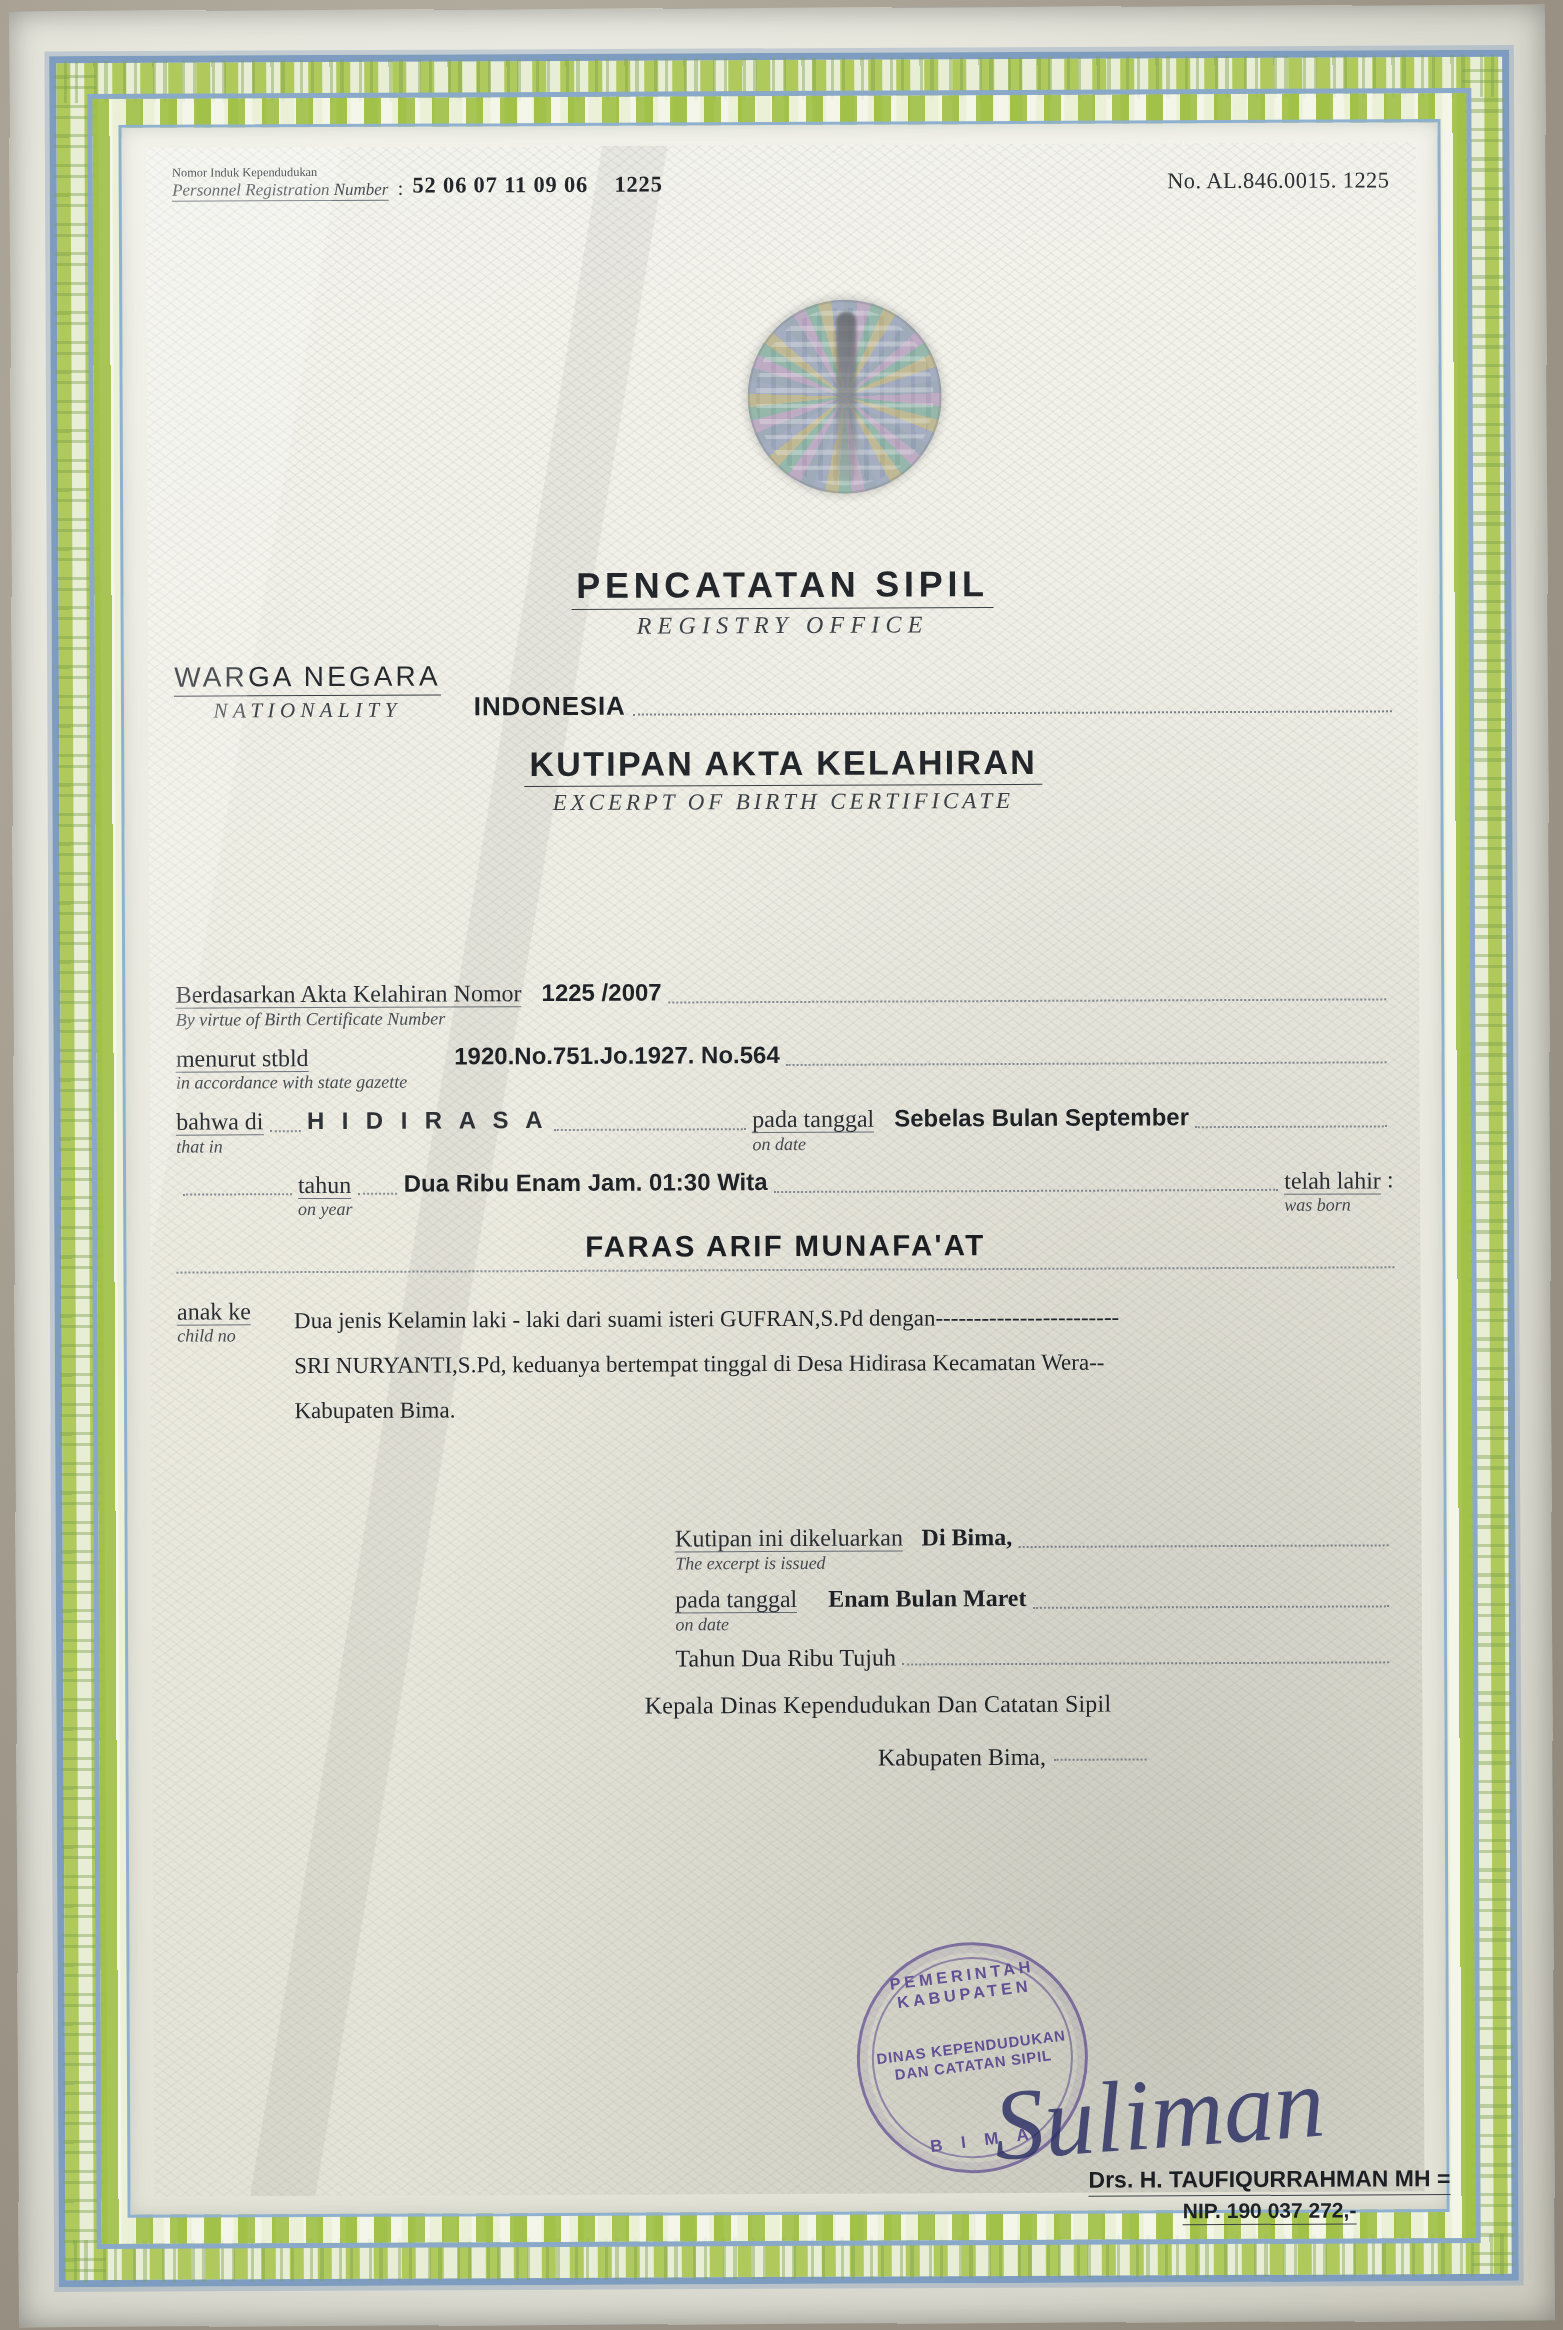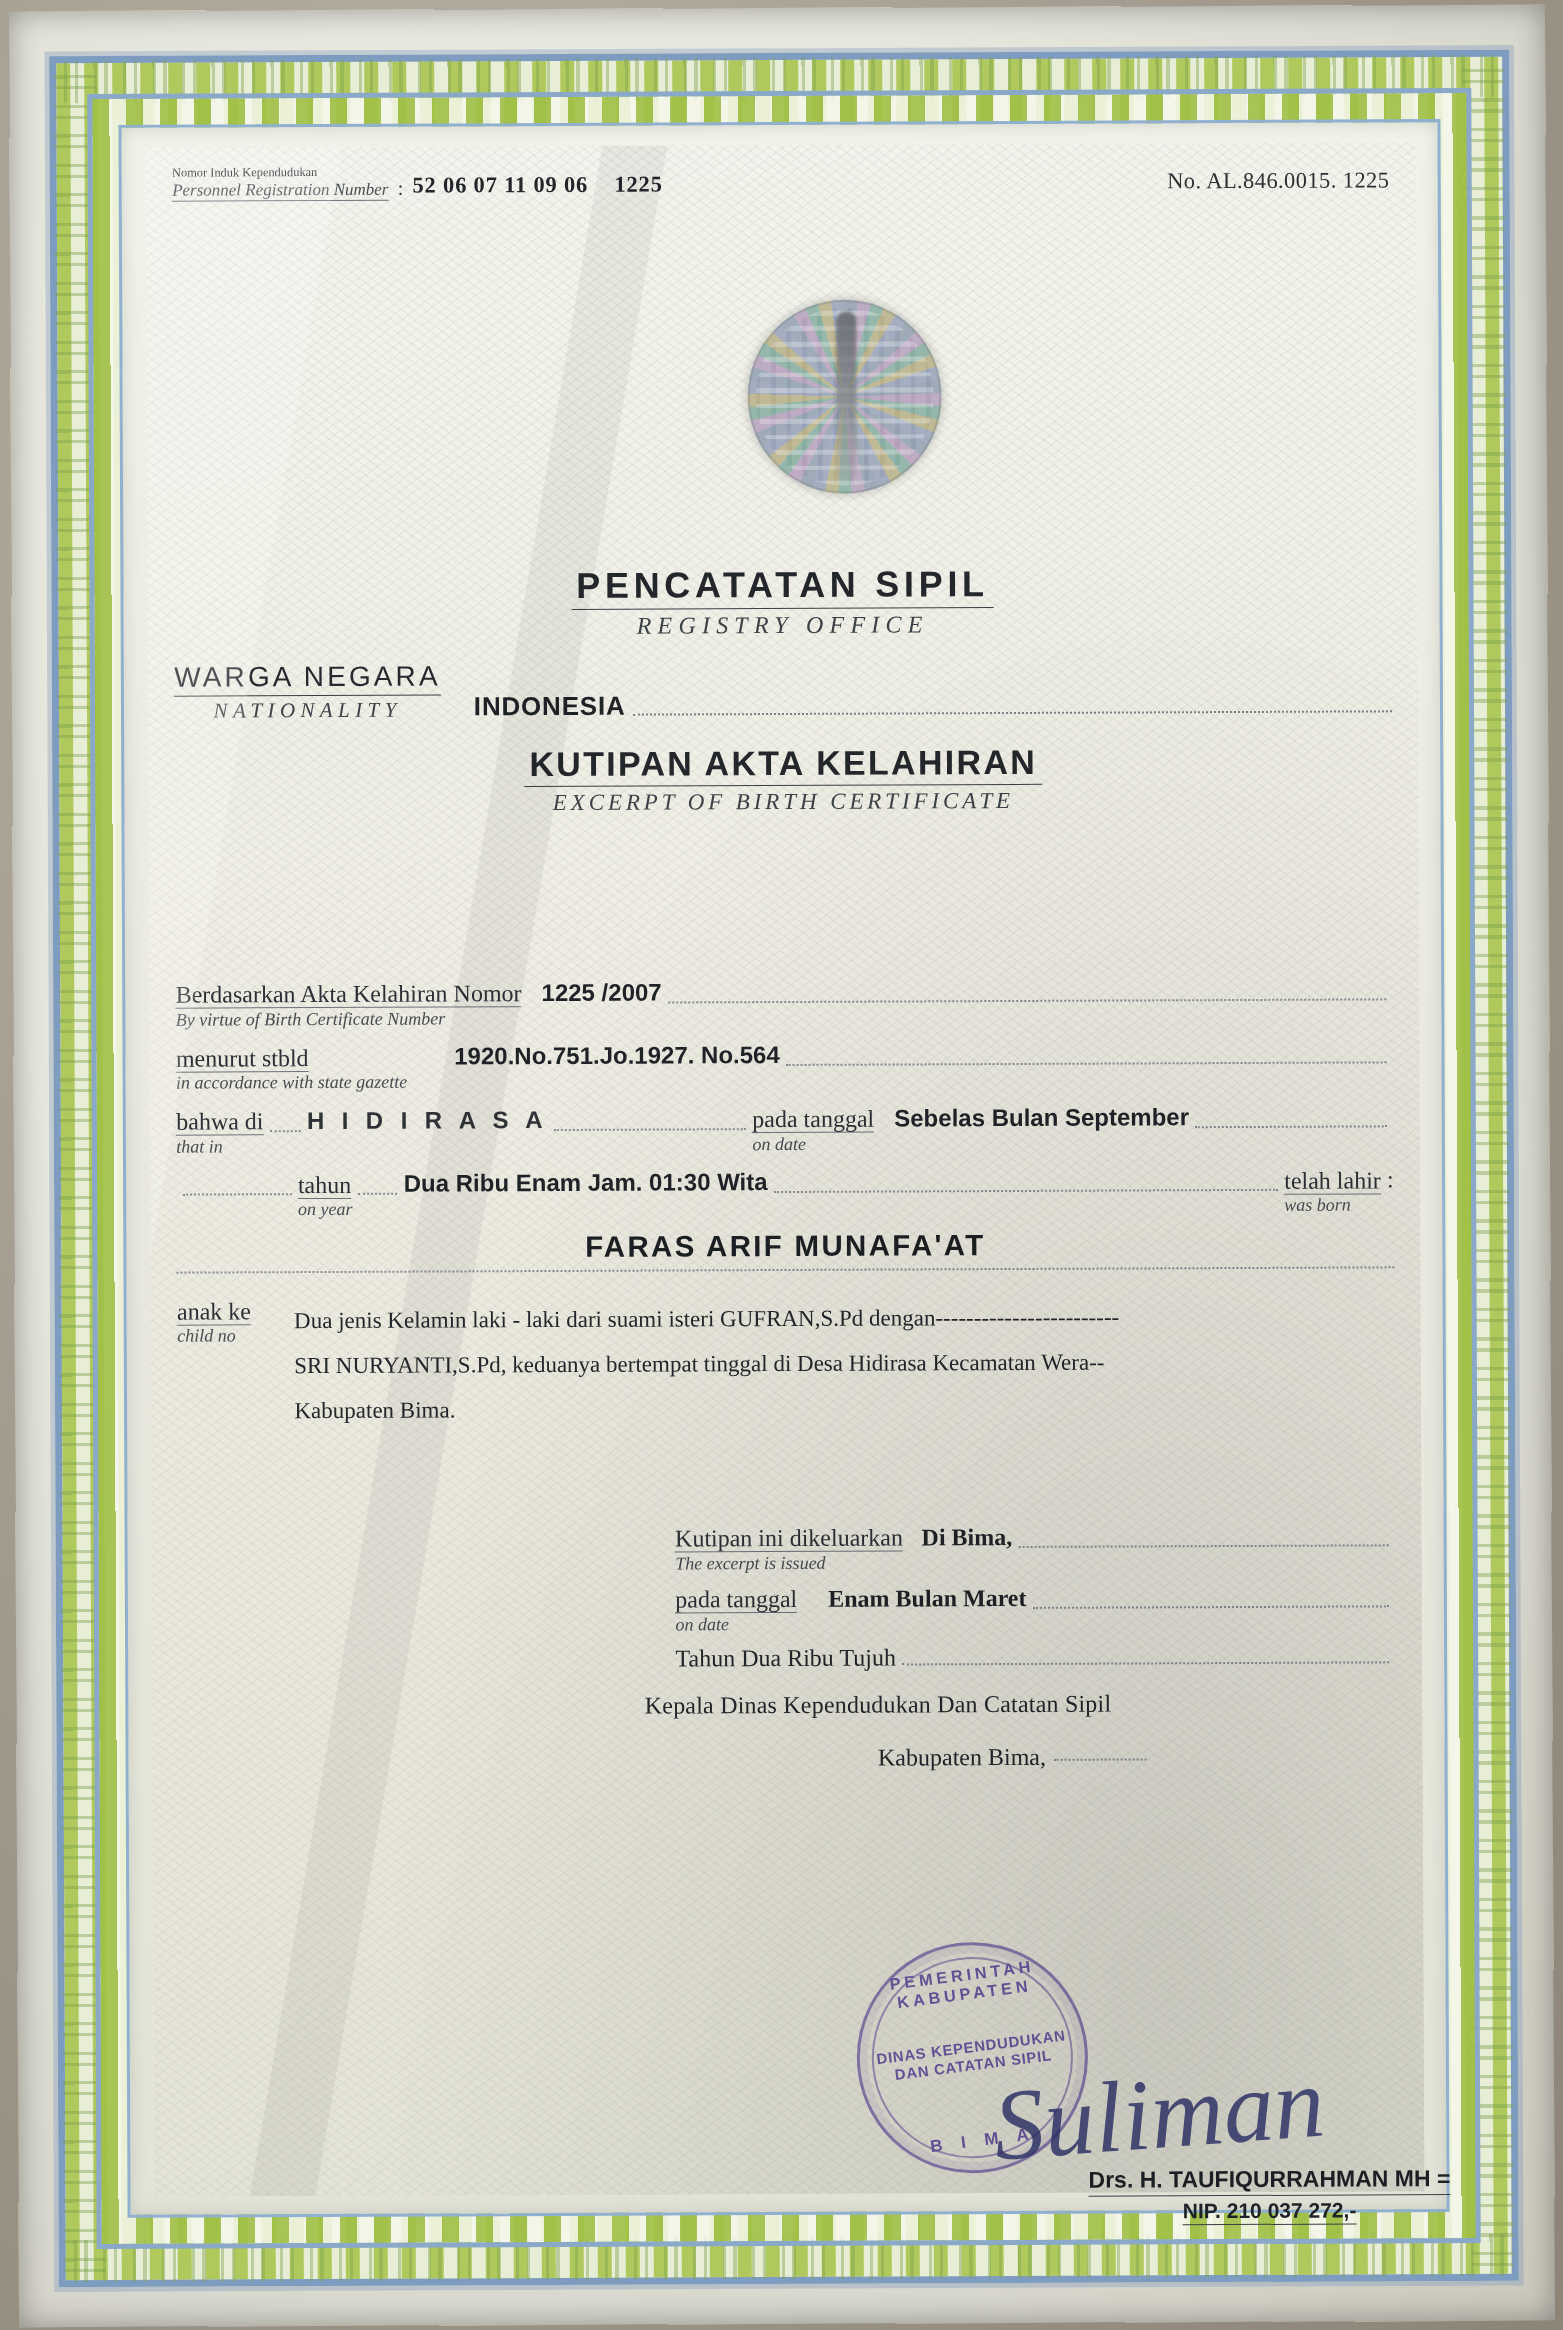--- a/index.html
+++ b/index.html
@@ -405,20 +405,20 @@
       <div class="stamp">
         <div class="st-top">PEMERINTAH KABUPATEN</div>
         <div class="st-mid">DINAS KEPENDUDUKAN DAN CATATAN SIPIL</div>
         <div class="st-bottom">B I M A</div>
       </div>
 
       <div class="signature">Suliman</div>
 
       <div class="signer">
         <div class="nm">Drs. H. TAUFIQURRAHMAN MH =</div>
-        <div><span class="nip">NIP. 210 037 272,-</span></div>
+        <div><span class="nip">NIP. 190 037 272,-</span></div>
       </div>
 
       <div class="crease"></div>
     </div>
   </div>
 </div>
 
 
 </body></html>

